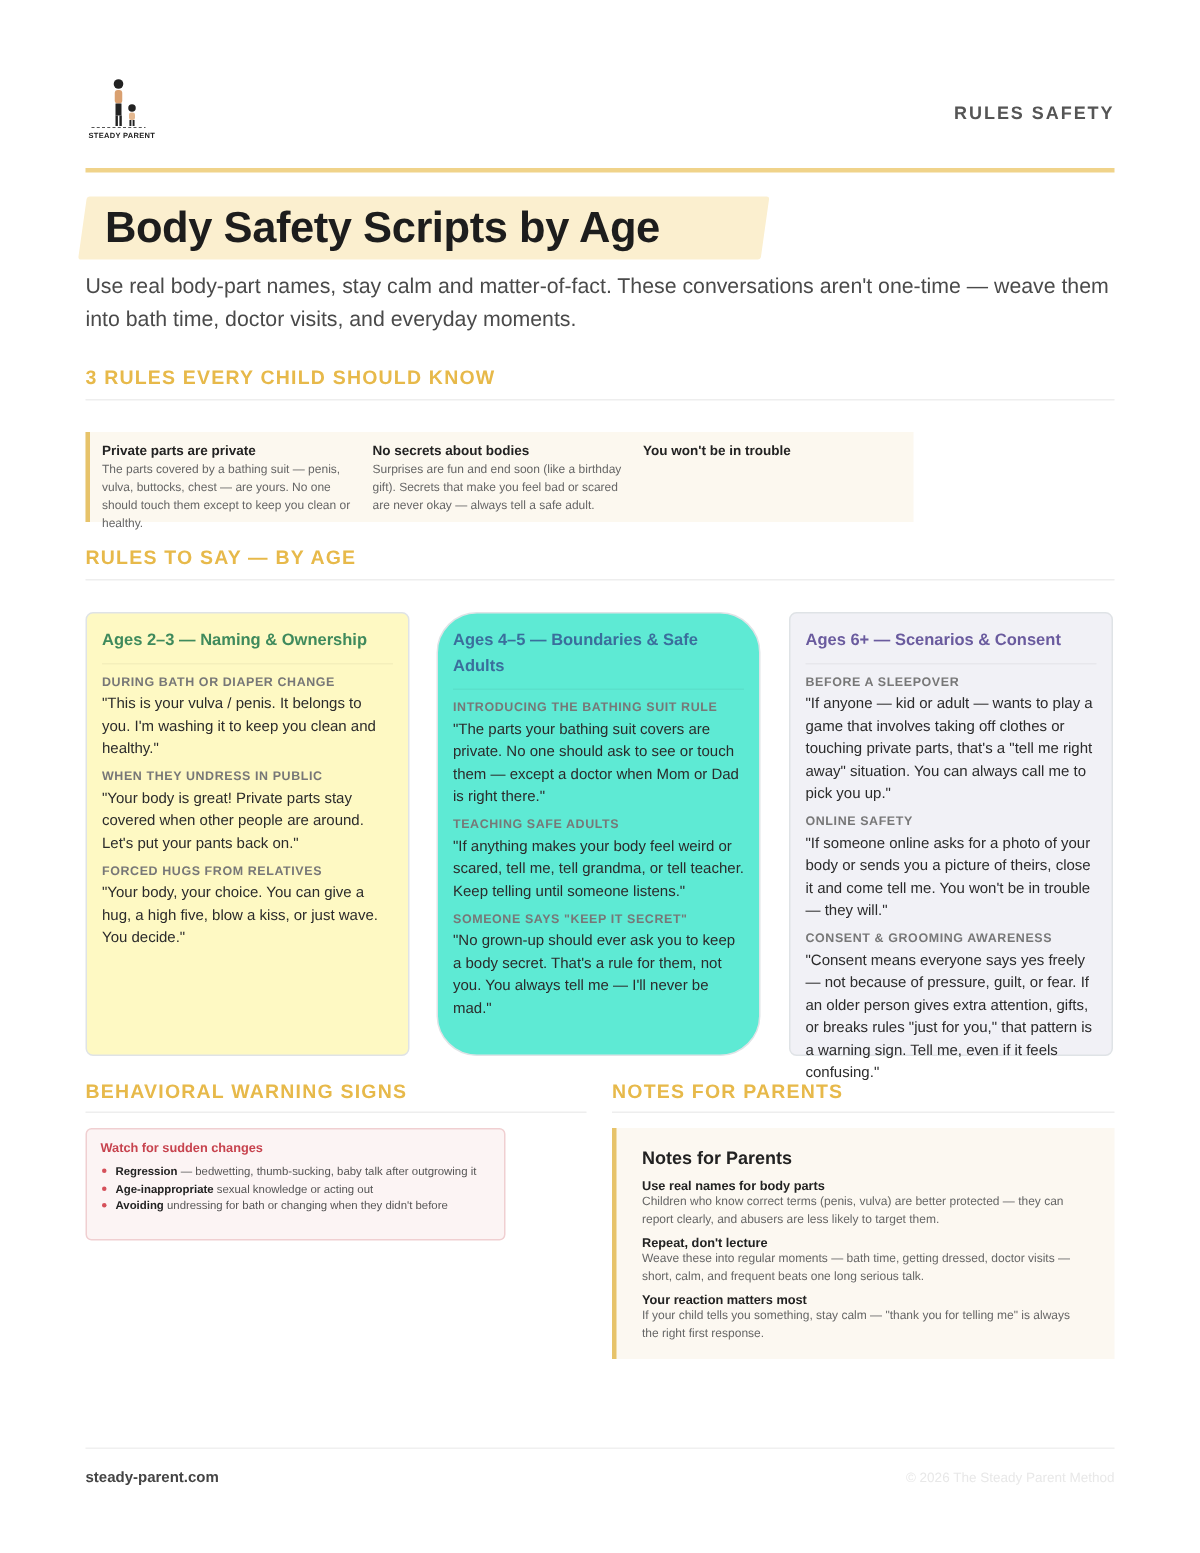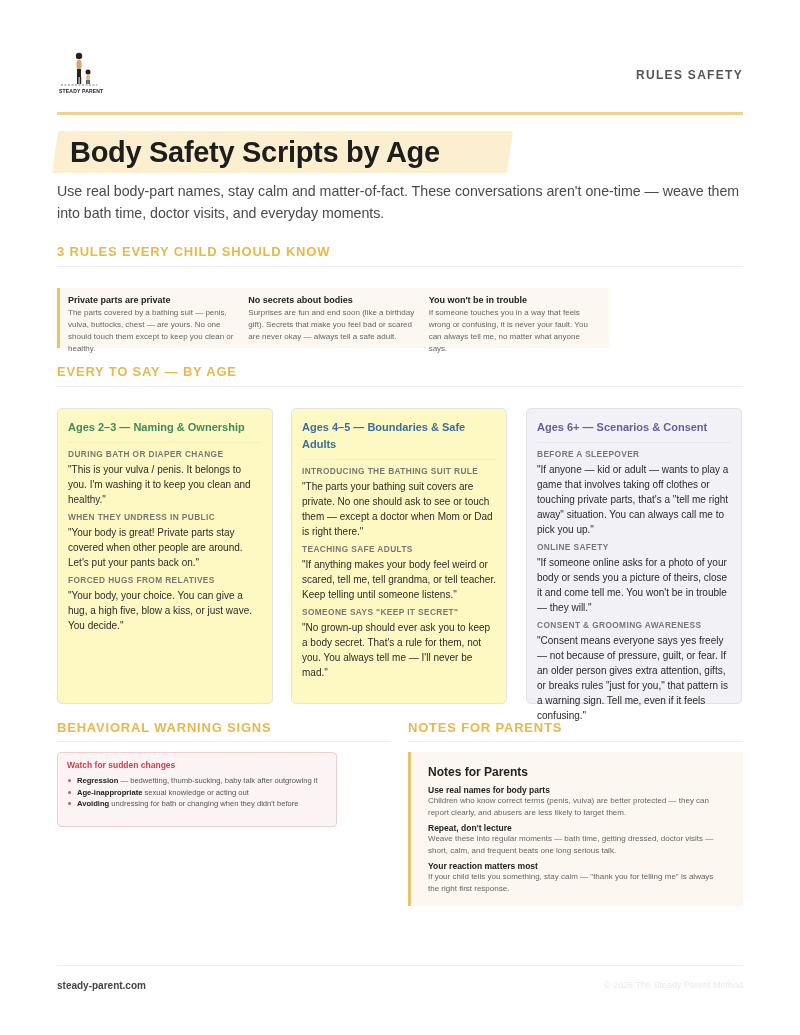--- a/index.html
+++ b/index.html
@@ -21,21 +21,21 @@
     .section-title { position: absolute; font-size: 13px; font-weight: bold; letter-spacing: .8px; color: #e7b94a; }
     .section-rule { position: absolute; height: 1px; background: #eeeeee; }
 
     .rules-box { position: absolute; left: 57px; top: 288px; width: 552px; height: 60px; background: #fcf8ef; border-left: 3px solid #e7c36a; display: flex; padding: 7px 0 0 8px; }
     .rule { width: 226px; padding-right: 10px; }
     .rule-title { font-size: 9px; font-weight: bold; color: #222; margin-bottom: 2px; }
     .rule-text { font-size: 8px; line-height: 12px; color: #666; }
 
     .age-card { position: absolute; top: 408px; width: 216px; height: 296px; border: 1px solid #dfe3e6; border-radius: 5px; padding: 10px 10px; }
     .age-card.green { left: 57px; background: #fef9c3; }
-    .age-card.blue { left: 291px; background: #fef9c3; }
+    .age-card.blue { left: 291px; background: #5eead4; border-radius: 27px; }
     .age-card.purple { left: 526px; background: #f1f1f6; }
     .age-title { font-size: 11px; font-weight: bold; line-height: 17px; padding-bottom: 6px; border-bottom: 1px solid rgba(0,0,0,0.04); margin-bottom: 6px; }
     .green .age-title { color: #3f8a5c; }
     .blue .age-title { color: #3a6e9c; }
     .purple .age-title { color: #6a5b9e; }
     .script-label { font-size: 8.3px; font-weight: bold; letter-spacing: .4px; color: #777; margin-top: 5px; margin-bottom: 3px; text-transform: uppercase; }
     .script-text { font-size: 10px; line-height: 15px; color: #2b2b2b; }
 
     .warn-box { position: absolute; left: 57px; top: 752px; width: 280px; height: 75px; background: #fcf4f4; border: 1px solid #f0cfd1; border-radius: 4px; padding: 7px 9px; }
     .warn-title { font-size: 8.5px; font-weight: bold; color: #c7434e; margin-bottom: 5px; }
@@ -87,25 +87,24 @@
   <div class="rule">
     <div class="rule-title">Private parts are private</div>
     <div class="rule-text">The parts covered by a bathing suit — penis, vulva, buttocks, chest — are yours. No one should touch them except to keep you clean or healthy.</div>
   </div>
   <div class="rule">
     <div class="rule-title">No secrets about bodies</div>
     <div class="rule-text">Surprises are fun and end soon (like a birthday gift). Secrets that make you feel bad or scared are never okay — always tell a safe adult.</div>
   </div>
   <div class="rule">
     <div class="rule-title">You won't be in trouble</div>
-    <div class="rule-text">If someone touches you in a way that feels wrong or confusing, it is never your fault. You can always tell me, no matter what anyone says.</div>
   </div>
 </div>
 
-<div class="section-title" style="left:57px; top:364px;">EVERY TO SAY — BY AGE</div>
+<div class="section-title" style="left:57px; top:364px;">RULES TO SAY — BY AGE</div>
 <div class="section-rule" style="left:57px; top:386px; width:686px;"></div>
 
 <div class="age-card green">
   <div class="age-title">Ages 2–3 — Naming &amp; Ownership</div>
   <div class="script-label">During bath or diaper change</div>
   <div class="script-text">"This is your vulva / penis. It belongs to you. I'm washing it to keep you clean and healthy."</div>
   <div class="script-label">When they undress in public</div>
   <div class="script-text">"Your body is great! Private parts stay covered when other people are around. Let's put your pants back on."</div>
   <div class="script-label">Forced hugs from relatives</div>
   <div class="script-text">"Your body, your choice. You can give a hug, a high five, blow a kiss, or just wave. You decide."</div>

